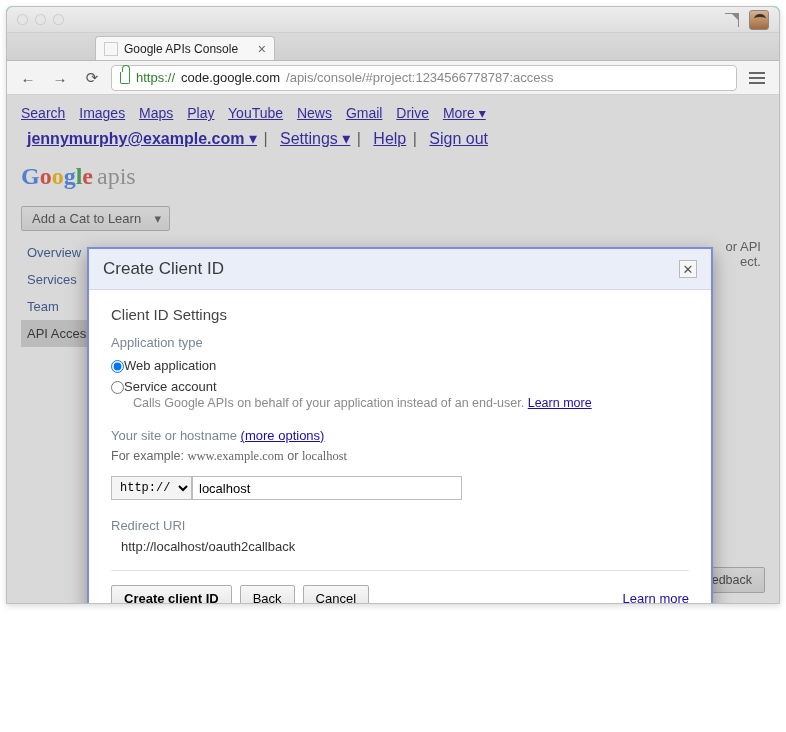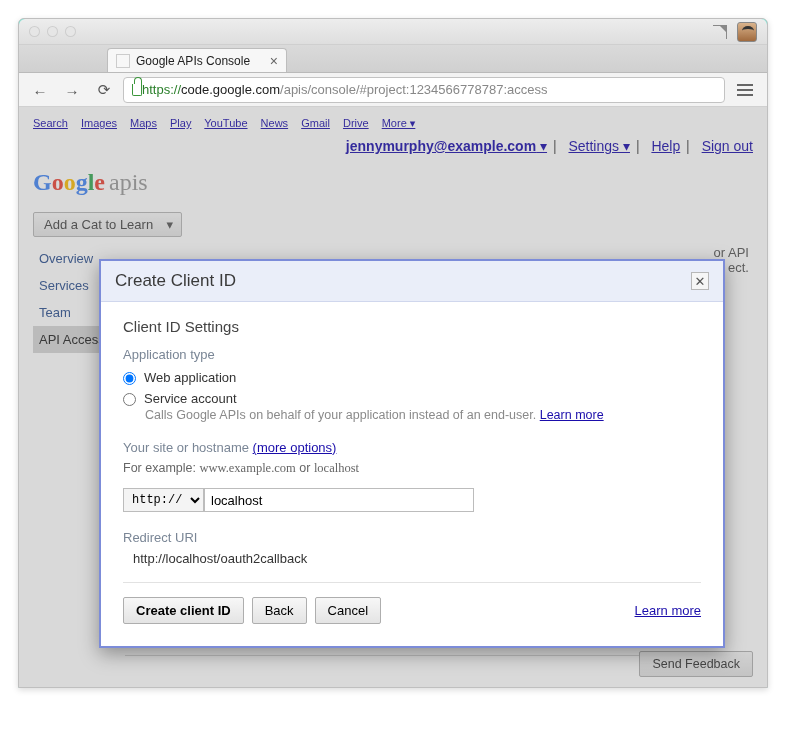--- a/index.html
+++ b/index.html
@@ -11,22 +11,22 @@
     height: 732px;
     background: #fff;
     position: relative;
     overflow: hidden;
   }
   
   .browser-chrome {
     border: 1px solid #bfbfbf;
     border-radius: 6px 6px 0 0;
     background: #5eead4;
-    margin: 18px;
-    height: 670px;
+    margin: 6px;
+    height: 598px;
     position: relative;
     box-shadow: 0 2px 6px rgba(0,0,0,0.15);
   }
   .titlebar {
     height: 26px;
     background: linear-gradient(#ededed, #dedede);
     border-radius: 6px 6px 0 0;
     display: flex;
     align-items: center;
     padding: 0 10px;
@@ -85,20 +85,21 @@
   .omnibox {
     flex:1;
     height:26px;
     display:flex;
     align-items:center;
     border:1px solid #c3c3c3;
     border-radius:4px;
     padding:0 8px;
     background:#fff;
     font-size:13px;
+    gap:6px;
     color:#333;
   }
   .lock-icon{width:10px;height:12px;border:1.5px solid #3a953a;border-top:none;border-radius:0 0 2px 2px;position:relative;}
   .lock-icon::before{content:"";position:absolute;left:1px;top:-7px;width:6px;height:6px;border:1.5px solid #3a953a;border-bottom:none;border-radius:6px 6px 0 0;}
   .omnibox .scheme{color:#2a7f2a;}
   .omnibox .host{color:#222;}
   .omnibox .path{color:#888;}
   .menu-btn{width:28px;height:24px;display:flex;flex-direction:column;justify-content:center;align-items:center;gap:3px;cursor:pointer;}
   .menu-btn span{display:block;width:16px;height:2px;background:#666;}
   
@@ -111,28 +112,28 @@
   .page-inner {
     padding: 6px 14px 0 14px;
   }
   .dimmer {
     position:absolute;
     inset:0;
     background: rgba(120,120,120,0.28);
     z-index:10;
   }
   .top-nav {
-    font-size:11px;
+    font-size:14px;
     padding: 4px 0 2px;
   }
   .top-nav a { color:#1a0dab; text-decoration:underline; margin-right:10px;}
   .acct-row {
-    text-align:right;
+    text-align:left;
     padding: 6px 0 14px;
-    font-size:14px;
+    font-size:16px;
   }
   .acct-row a{ color:#1a0dab; text-decoration:underline; margin-left:6px;}
   .acct-row .sep{ color:#555; margin:0 2px;}
   .logo {
     font-size:24px;
     padding-bottom:16px;
   }
   .logo .g1{color:#4285F4;} .logo .g2{color:#EA4335;} .logo .g3{color:#FBBC05;}
   .logo .g4{color:#4285F4;} .logo .g5{color:#34A853;} .logo .g6{color:#EA4335;}
   .logo .apis{color:#999; font-family:"Times New Roman",serif; margin-left:4px;}
@@ -186,21 +187,21 @@
     border:1px solid #b8b8b8;
     width:18px;height:18px;
     display:flex;align-items:center;justify-content:center;
     font-size:13px;color:#555;
     cursor:pointer;
     background:#f6f6f6;
   }
   .modal-body{padding:16px 22px 16px 22px;}
   .modal-body h3{font-size:15px;color:#444;font-weight:normal;margin-bottom:12px;}
   .section-label{font-size:13px;color:#7a8696;margin:10px 0 8px;}
-  .radio-row{display:flex;align-items:flex-start;gap:8px;margin:6px 0 2px;}
+  .radio-row{display:flex;align-items:flex-start;margin:6px 0 2px;}
   .radio-row input[type=radio]{margin-top:2px;}
   .radio-row .rlabel{font-size:13px;color:#333;}
   .radio-desc{font-size:12.5px;color:#8a8a8a;margin:0 0 10px 22px;}
   .radio-desc a{color:#1a0dab;text-decoration:underline;}
   .site-label{color:#7a8696;font-size:13px;margin-top:18px;}
   .site-label a{color:#1a0dab;text-decoration:underline;}
   .example{color:#666;font-size:12.5px;margin:6px 0 12px;}
   .example .mono{font-family:Liberation Serif, serif;}
   .inputs-row{display:flex;align-items:center;margin-bottom:18px;}
   .proto-select{

